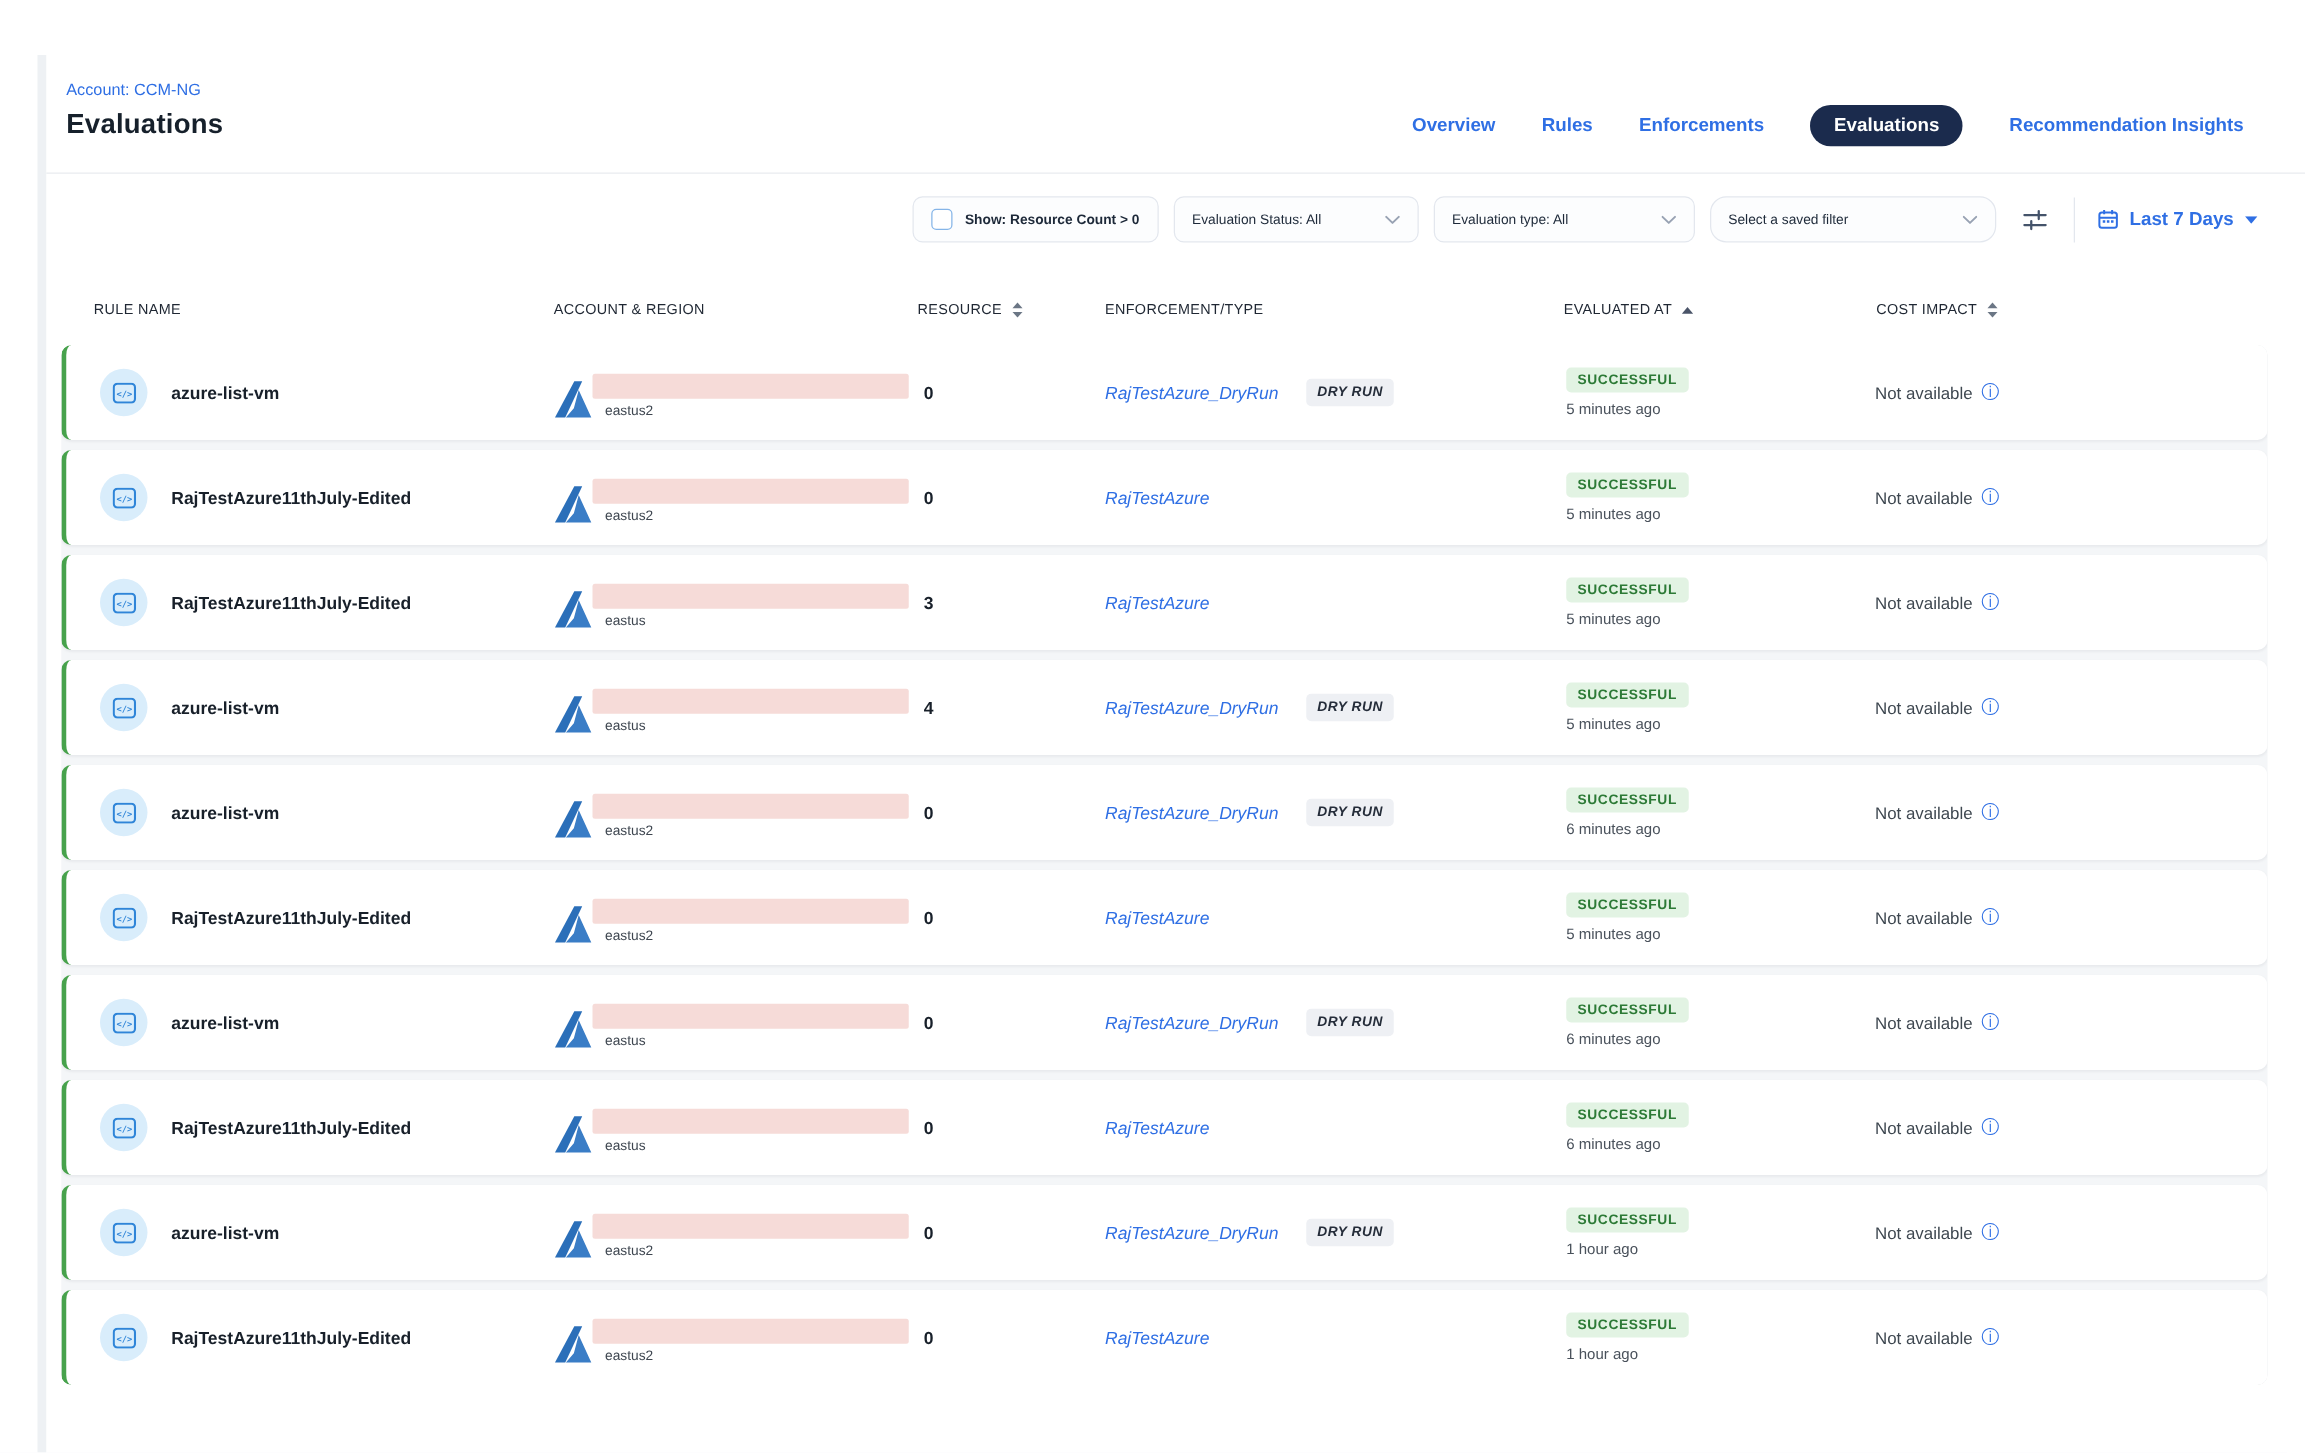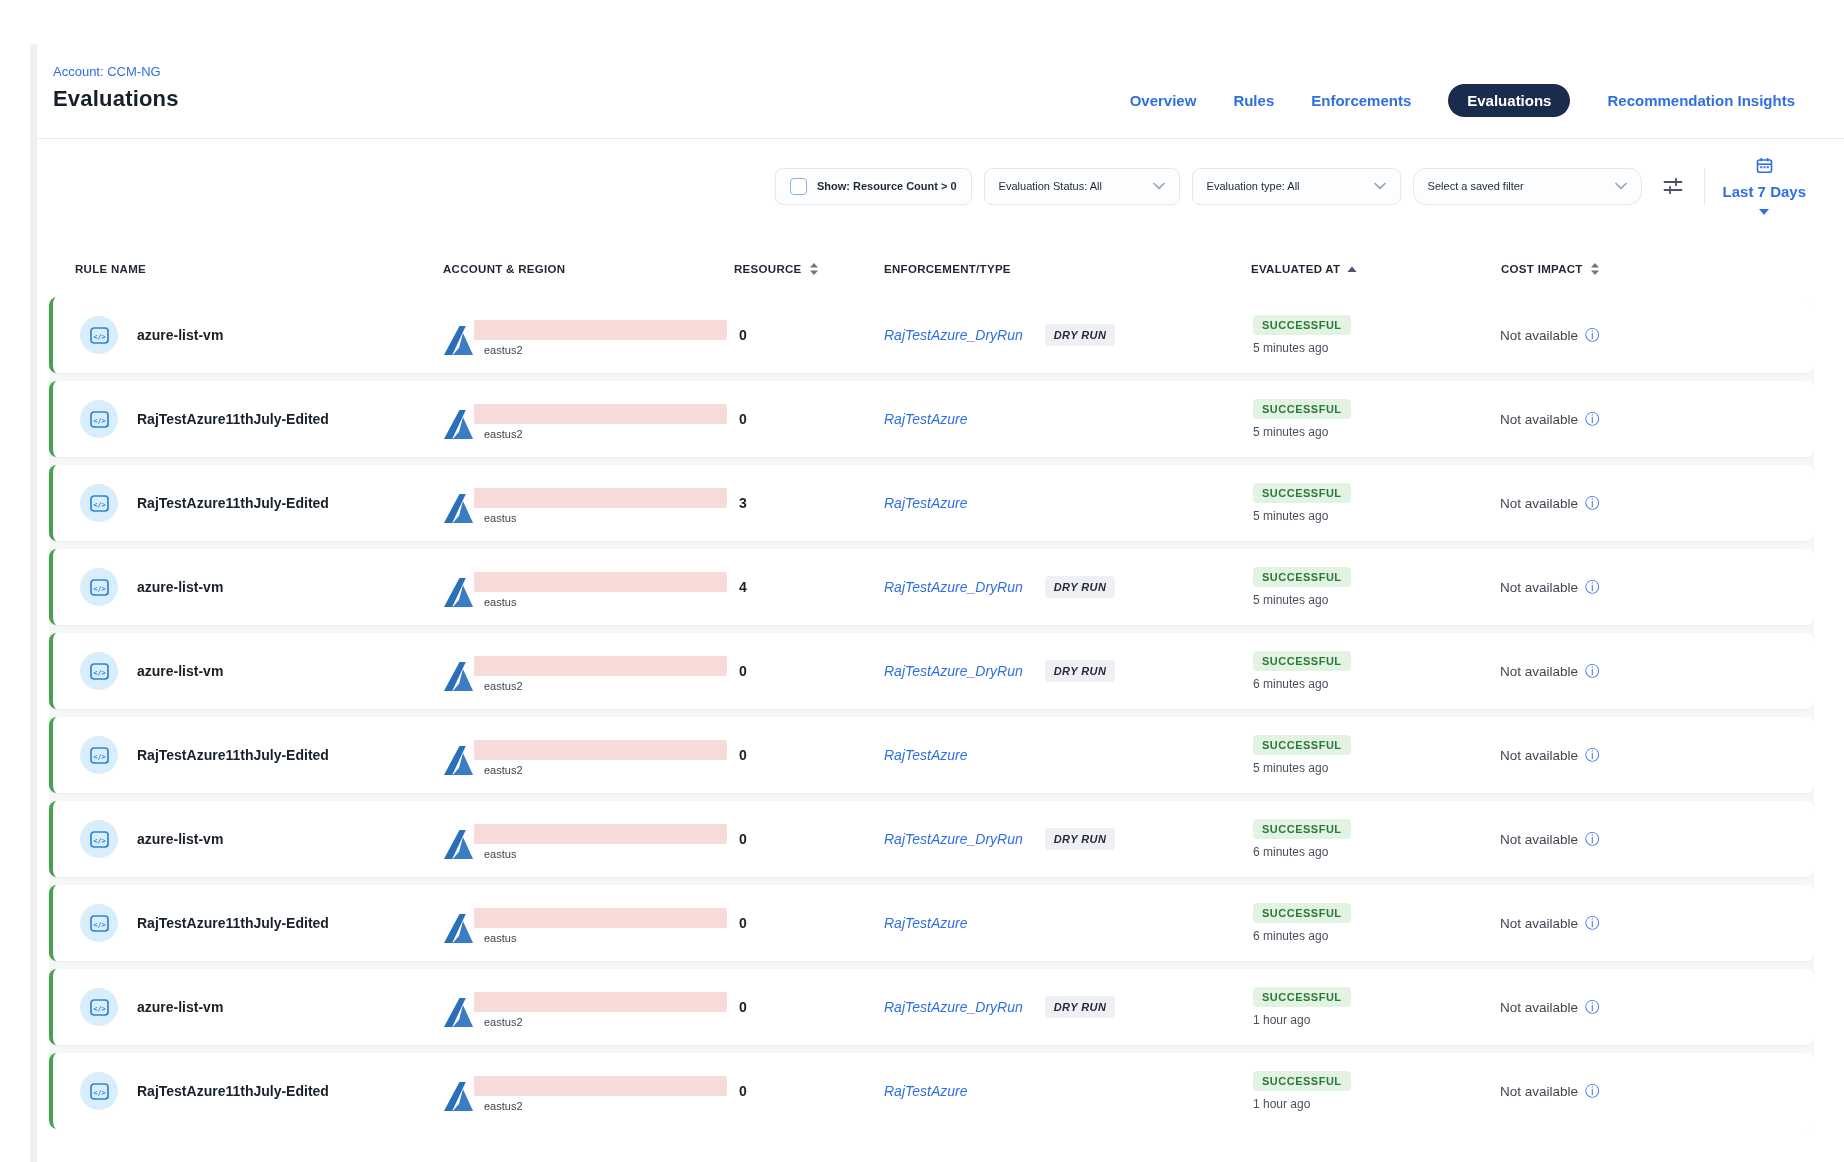--- a/index.html
+++ b/index.html
@@ -21,26 +21,26 @@
   .filter-bar { margin:26px 0 0 37px; border-top:1px solid #e9ecf0; padding:18px 38px 20px 0;
                 display:flex; justify-content:flex-end; align-items:center; gap:12px; }
   .control { height:37px; display:flex; align-items:center; border:1px solid #e3e7ee; border-radius:8px;
              background:#fcfdfe; padding:0 14px; font-size:11px; color:#1d2939; cursor:pointer; }
   .checkbox-pill { gap:10px; font-weight:600; }
   .checkbox { width:17px; height:17px; border:1.6px solid #85b5e8; border-radius:4px; background:#fff; flex:0 0 auto; }
   .dropdown { justify-content:space-between; font-weight:500; }
   .dd-status { width:196px; } .dd-type { width:209px; } .dd-saved { width:229px;border-radius:13px; }
   .icon-btn { width:38px; height:37px; display:flex; align-items:center; justify-content:center; cursor:pointer; }
   .vdivider { width:1px; height:36px; background:#e3e7ee; }
-  .date-picker { display:flex; align-items:center; gap:9px; color:var(--accent); font-size:15px; font-weight:600; cursor:pointer; margin-left:6px;flex-direction:column; }
+  .date-picker { display:flex; align-items:center; gap:9px; color:var(--accent); font-size:15px; font-weight:600; cursor:pointer; margin-left:6px; }
 
   
   .grid-cols { display:grid; grid-template-columns:387px 290px 150px 360px 250px 1fr; }
   .thead { margin:27px 30px 0 53px; }
-  .th { font-size:11.5px; font-weight:700; letter-spacing:.3px; color:#1f2733; display:flex; align-items:center; gap:7px; }
+  .th { font-size:11.5px; font-weight:400; letter-spacing:.3px; color:#1f2733; display:flex; align-items:center; gap:7px; }
   .th.c1 { padding-left:22px; } .th.c2 { padding-left:3px; } .th.c3 { padding-left:4px; }
   .th.c4 { padding-left:4px; } .th.c5 { padding-left:11px; } .th.c6 { padding-left:11px; }
 
   .tbody { margin:21px 30px 0 49px; background:#f4f6f8; border-radius:8px; overflow:hidden; }
   .row-card { height:76px; background:#fff; border-left:4px solid var(--green); border-radius:8px;
               box-shadow:0 1px 2px rgba(16,24,40,.05); margin-bottom:8px; align-items:center; }
   .row-card:last-child { margin-bottom:0; }
 
   .cell-rule { display:flex; align-items:center; gap:19px; padding-left:27px; }
   .rule-icon-circle { width:38px; height:38px; border-radius:50%; background:#d9edfb; display:flex; align-items:center; justify-content:center; flex:0 0 auto; }

